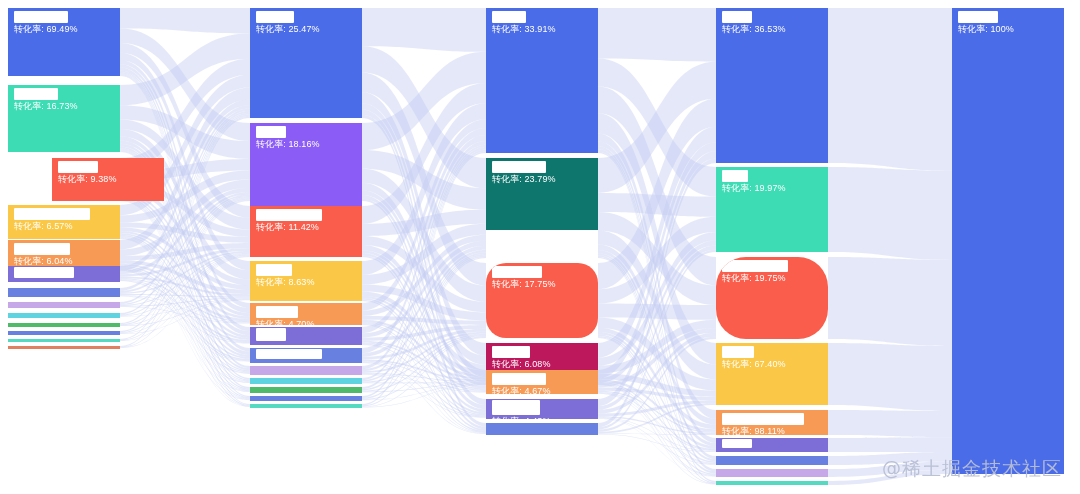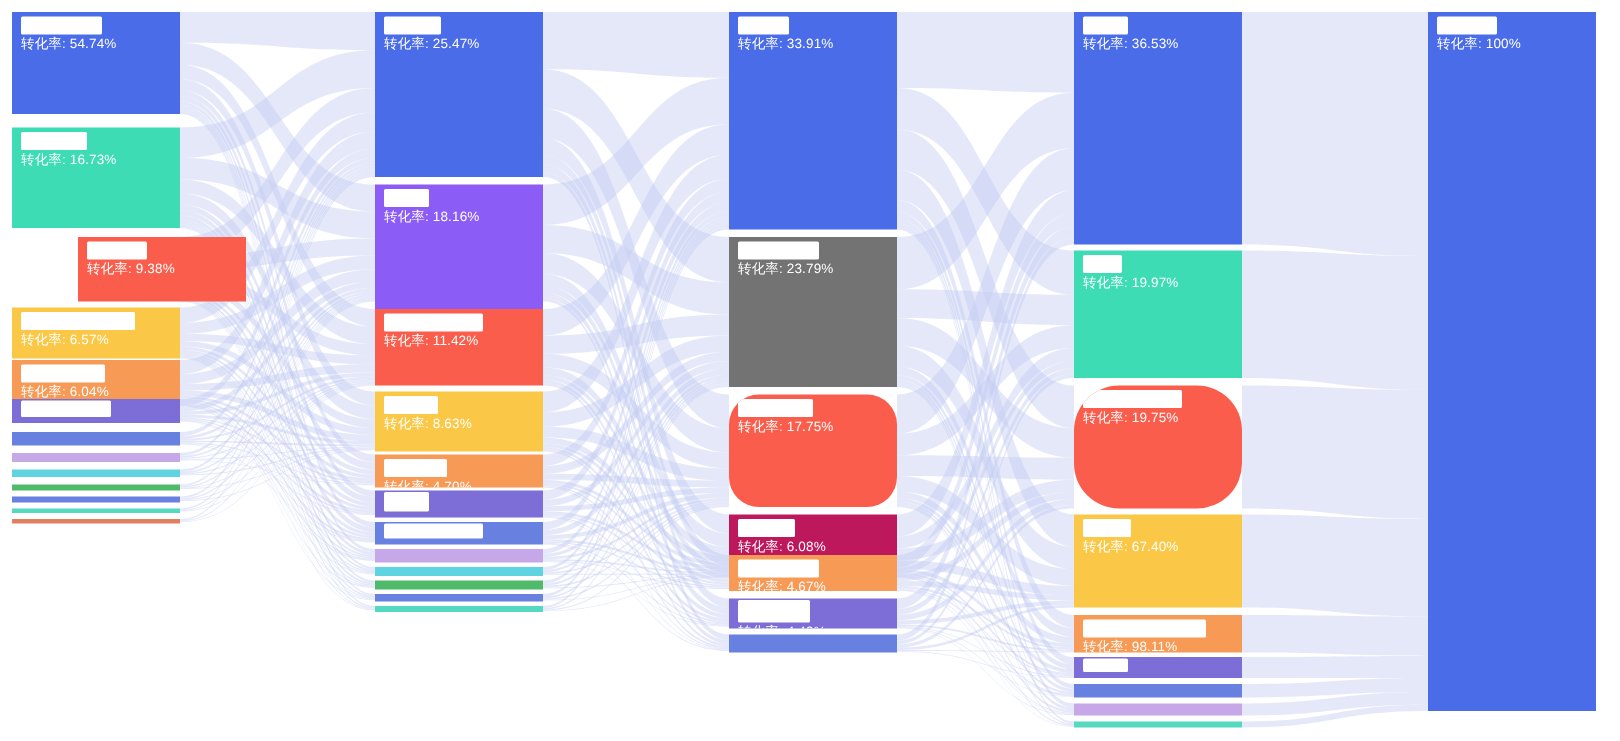--- a/index.html
+++ b/index.html
@@ -298,21 +298,21 @@
       <path d="M828,410 C890,410 890,411.027027027027 952,411.027027027027 L952,437.2657657657657 C890,437.2657657657657 890,435 828,435 Z" fill="#c3cdf2" fill-opacity="0.45"></path>
       <path d="M828,438 C890,438 890,437.2657657657657 952,437.2657657657657 L952,451.9594594594594 C890,451.9594594594594 890,452 828,452 Z" fill="#c3cdf2" fill-opacity="0.45"></path>
       <path d="M828,456 C890,456 890,451.9594594594594 952,451.9594594594594 L952,461.40540540540536 C890,461.40540540540536 890,465 828,465 Z" fill="#c3cdf2" fill-opacity="0.45"></path>
       <path d="M828,469 C890,469 890,461.40540540540536 952,461.40540540540536 L952,469.80180180180173 C890,469.80180180180173 890,477 828,477 Z" fill="#c3cdf2" fill-opacity="0.45"></path>
       <path d="M828,481 C890,481 890,469.80180180180173 952,469.80180180180173 L952,473.99999999999994 C890,473.99999999999994 890,485 828,485 Z" fill="#c3cdf2" fill-opacity="0.45"></path>
     </svg>
   <div id="nodes-layer">
       <div class="node" style="left: 8px; top: 8px; width: 112px; height: 68px; background: rgb(74, 108, 232);">
         <div class="node-label-wrap">
           <span class="redact" style="width: 54px;"></span>
-          <span class="rate">转化率: 54.74%</span>
+          <span class="rate">转化率: 69.49%</span>
         </div>
       </div>
       <div class="node" style="left: 8px; top: 85px; width: 112px; height: 67px; background: rgb(61, 220, 180);">
         <div class="node-label-wrap">
           <span class="redact" style="width: 44px;"></span>
           <span class="rate">转化率: 16.73%</span>
         </div>
       </div>
       <div class="node" style="left: 8px; top: 158px; width: 112px; height: 43px; background: rgb(250, 93, 75); margin-left: 44px;">
         <div class="node-label-wrap">
@@ -412,21 +412,21 @@
       </div>
       <div class="node small" style="left: 250px; top: 404px; width: 112px; height: 4px; background: rgb(85, 217, 192);">
         <div class="node-label-wrap"></div>
       </div>
       <div class="node" style="left: 486px; top: 8px; width: 112px; height: 145px; background: rgb(74, 108, 232);">
         <div class="node-label-wrap">
           <span class="redact" style="width: 34px;"></span>
           <span class="rate">转化率: 33.91%</span>
         </div>
       </div>
-      <div class="node" style="left: 486px; top: 158px; width: 112px; height: 100px; background: #737373; padding-left: 32px;">
+      <div class="node" style="left: 486px; top: 158px; width: 112px; height: 72px; background: #0f766e; padding-left: 32px;">
         <div class="node-label-wrap">
           <span class="redact" style="width: 54px;"></span>
           <span class="rate">转化率: 23.79%</span>
         </div>
       </div>
       <div class="node" style="left: 486px; top: 263px; width: 112px; height: 75px; background: rgb(250, 93, 75); border-radius: 20px;">
         <div class="node-label-wrap">
           <span class="redact" style="width: 50px;"></span>
           <span class="rate">转化率: 17.75%</span>
         </div>
@@ -496,13 +496,14 @@
       <div class="node small" style="left: 716px; top: 481px; width: 112px; height: 4px; background: rgb(85, 217, 192);">
         <div class="node-label-wrap"></div>
       </div>
       <div class="node" style="left: 952px; top: 8px; width: 112px; height: 466px; background: rgb(74, 108, 232);">
         <div class="node-label-wrap">
           <span class="redact" style="width: 40px;"></span>
           <span class="rate">转化率: 100%</span>
         </div>
       </div>
     </div>
+  <div class="watermark">@稀土掘金技术社区</div>
 </div>
 
 </body></html>

